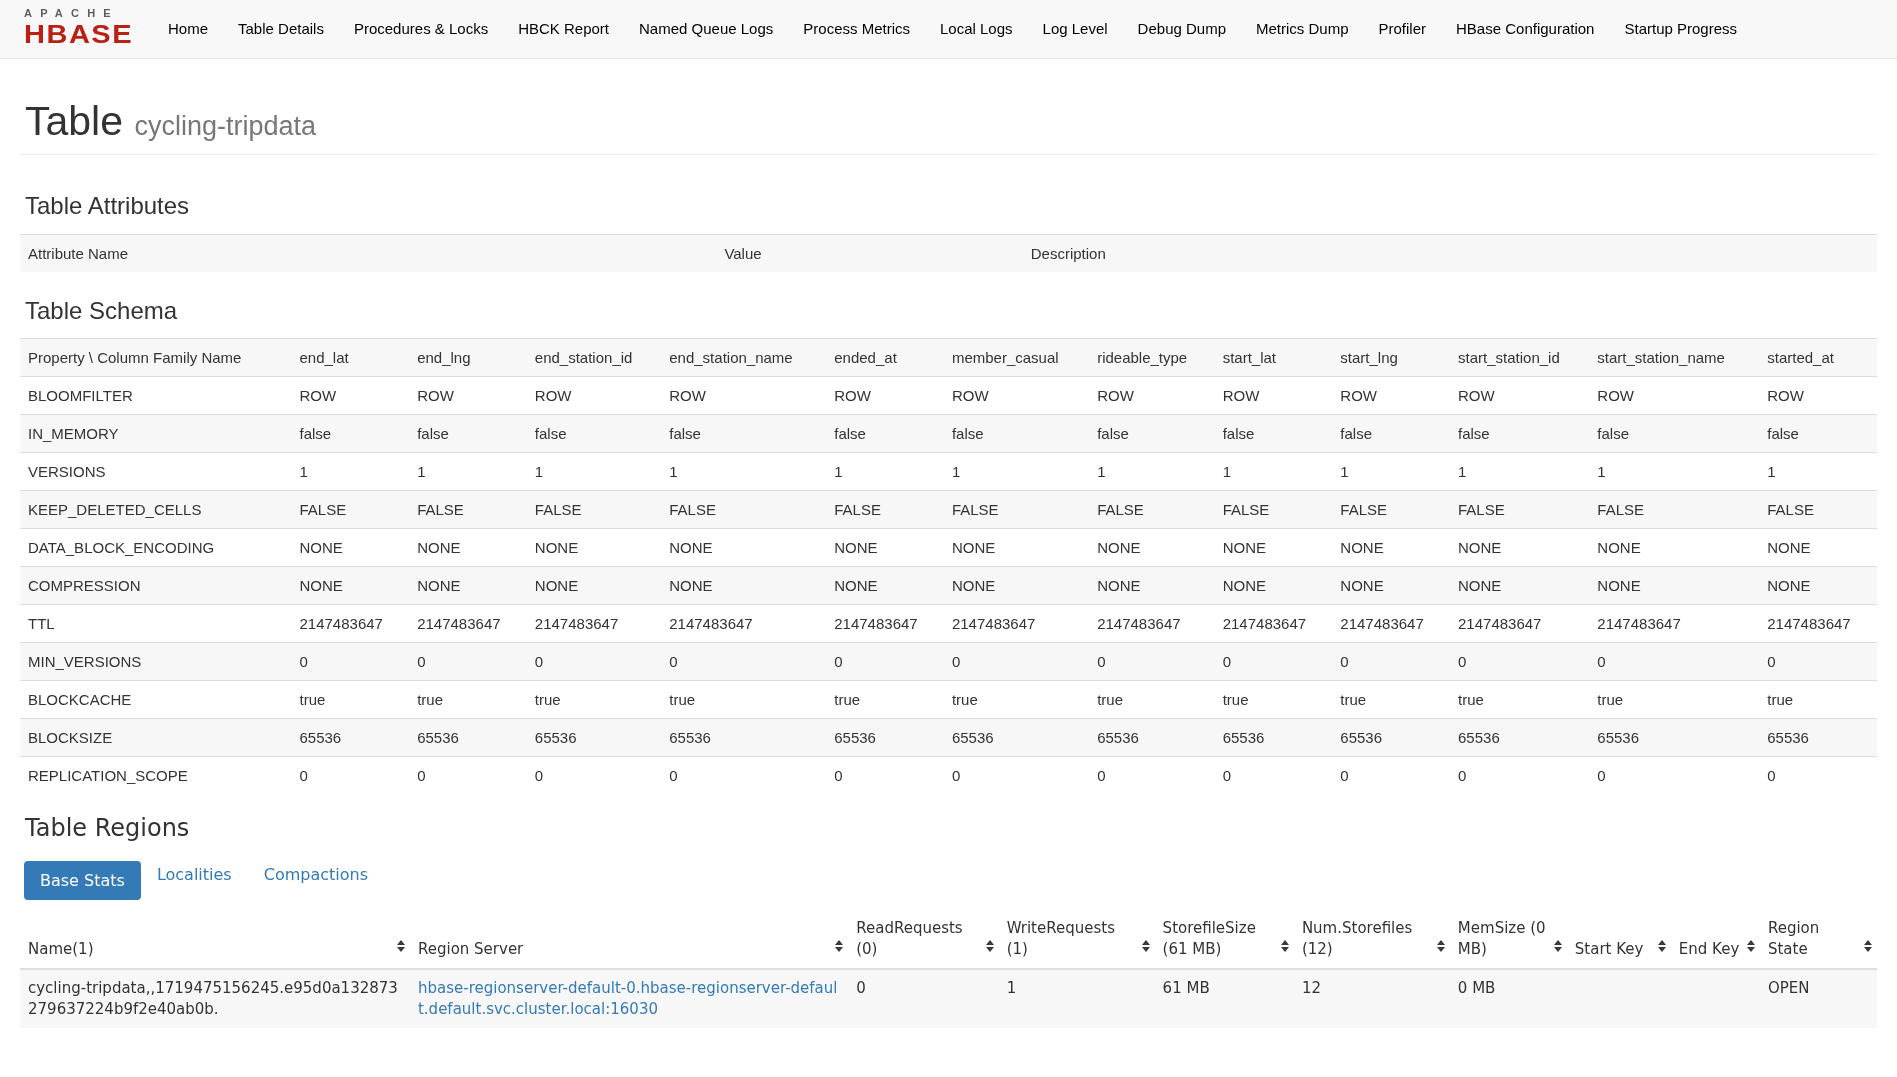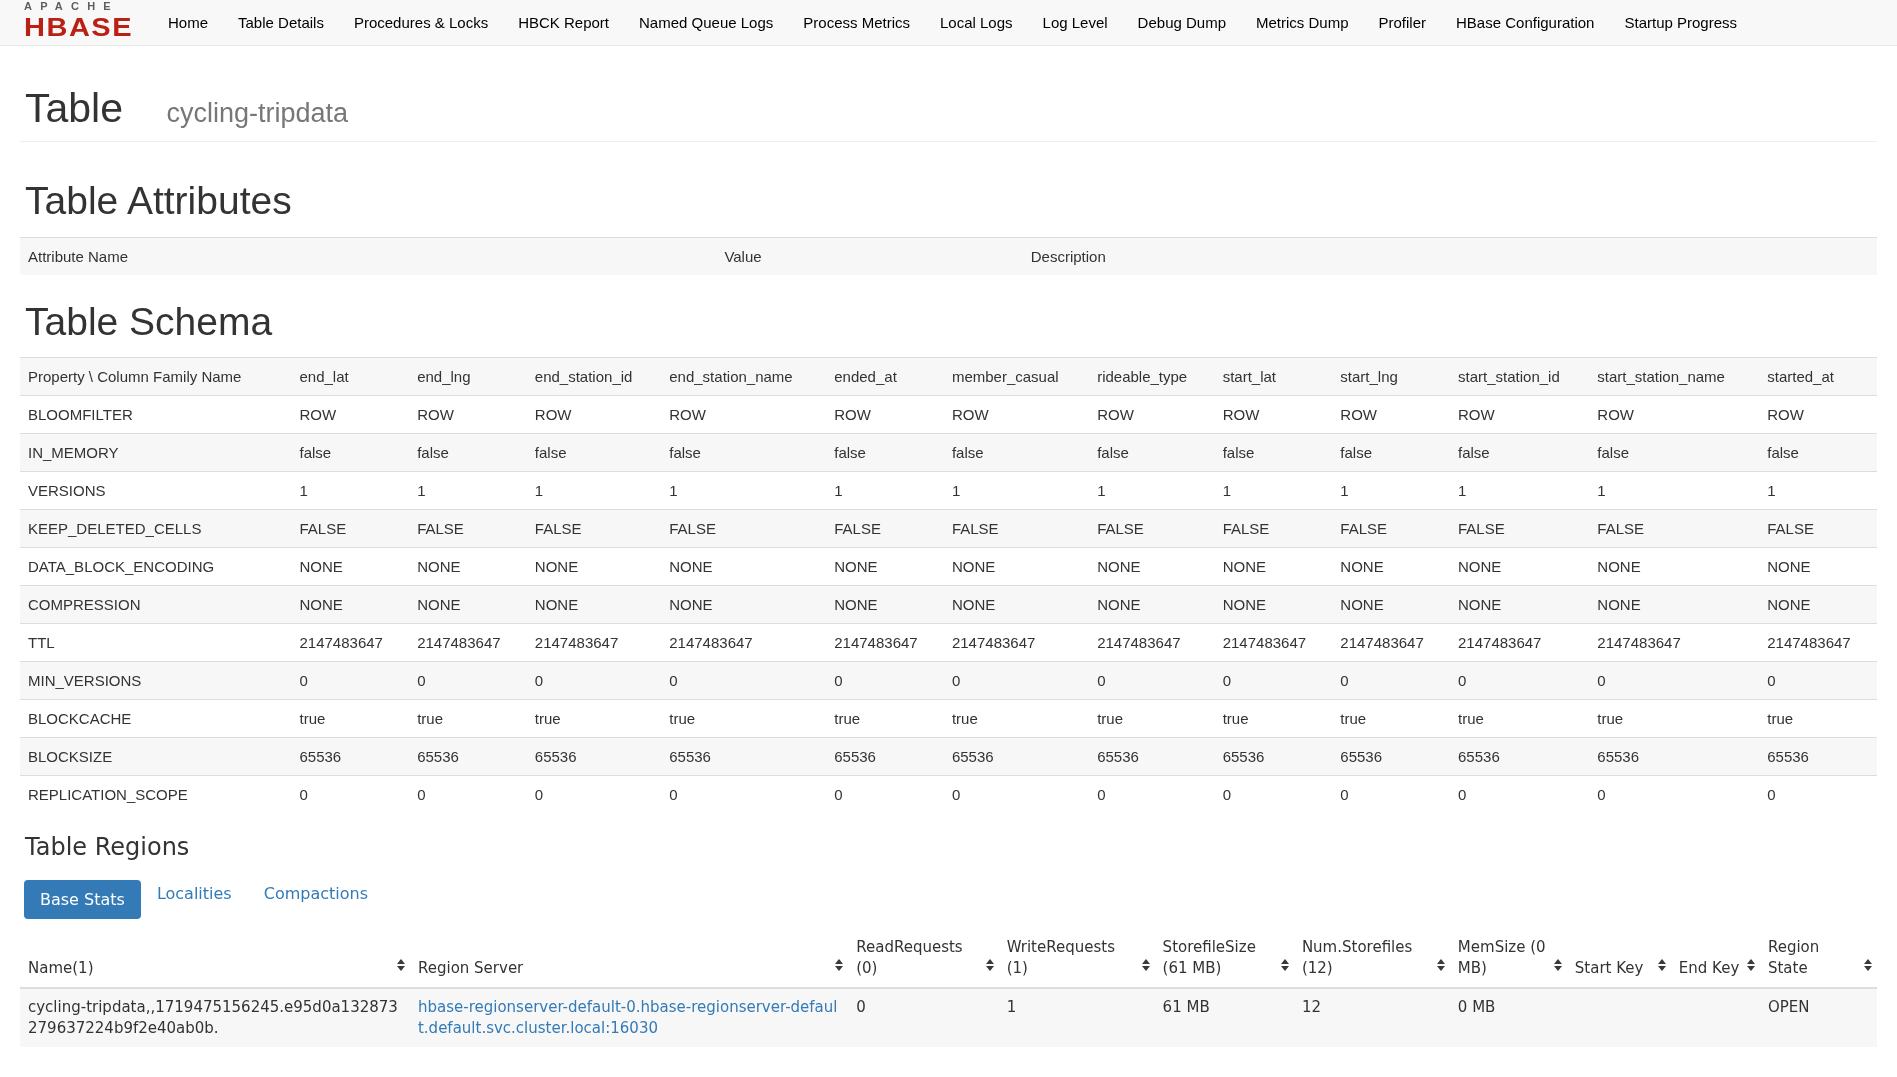--- a/index.html
+++ b/index.html
@@ -4,21 +4,21 @@
 <style>
   * { box-sizing: border-box; }
   html,body { margin:0; padding:0; }
   body {
     width:1897px; height:1077px; overflow:hidden;
     background:#fff; color:#333;
     font-family:"Liberation Sans", sans-serif; font-size:15px;
   }
   
   .navbar {
-    height:46px; background:var(--navbar-bg,#f8f8f8);
+    height:59px; background:var(--navbar-bg,#f8f8f8);
     border-bottom:1px solid #e7e7e7;
     display:flex; align-items:center; padding:0 10px;
   }
   .brand { display:flex; flex-direction:column; justify-content:center; padding:1px 6px 2px 14px; line-height:1; cursor:pointer; }
   .brand-apache {
     font-size:11px; font-weight:bold; letter-spacing:8.2px;
     color:#5b5d60; margin-bottom:2px;
   }
   .brand-hbase {
     font-size:29px; font-weight:bold; color:var(--brand-red,#ba2014);
@@ -29,22 +29,22 @@
     display:block; padding:0 15px; line-height:42px;
     color:#000000; text-decoration:none; font-size:15px; white-space:nowrap;
   }
   
   .container { padding:0 20px; }
   .page-header {
     margin:40px 0 0 0; padding:0 0 10px 5px;
     border-bottom:1px solid #eee;
   }
   h1 { margin:0; font-size:41px; font-weight:normal; line-height:1.1; color:#333; }
-  h1 small { font-size:27px; color:#777; font-weight:normal;margin-left:32px; }
-  h2 { font-size:39px; font-weight:normal; color:#333; padding-left:5px; }
+  h1 small { font-size:27px; color:#777; font-weight:normal; }
+  h2 { font-size:24px; font-weight:normal; color:#333; padding-left:5px; }
   .attr-heading   { margin:37px 0 14px; }
   .schema-heading { margin:25px 0 13px; }
   
   table { width:100%; border-collapse:collapse; }
   th, td {
     padding:8px; text-align:left; vertical-align:top;
     border-top:1px solid #ddd; line-height:21px; font-size:15px;
   }
   th { font-weight:normal; }
   .striped tr:nth-child(odd) { background:var(--stripe,#f7f7f7); }

